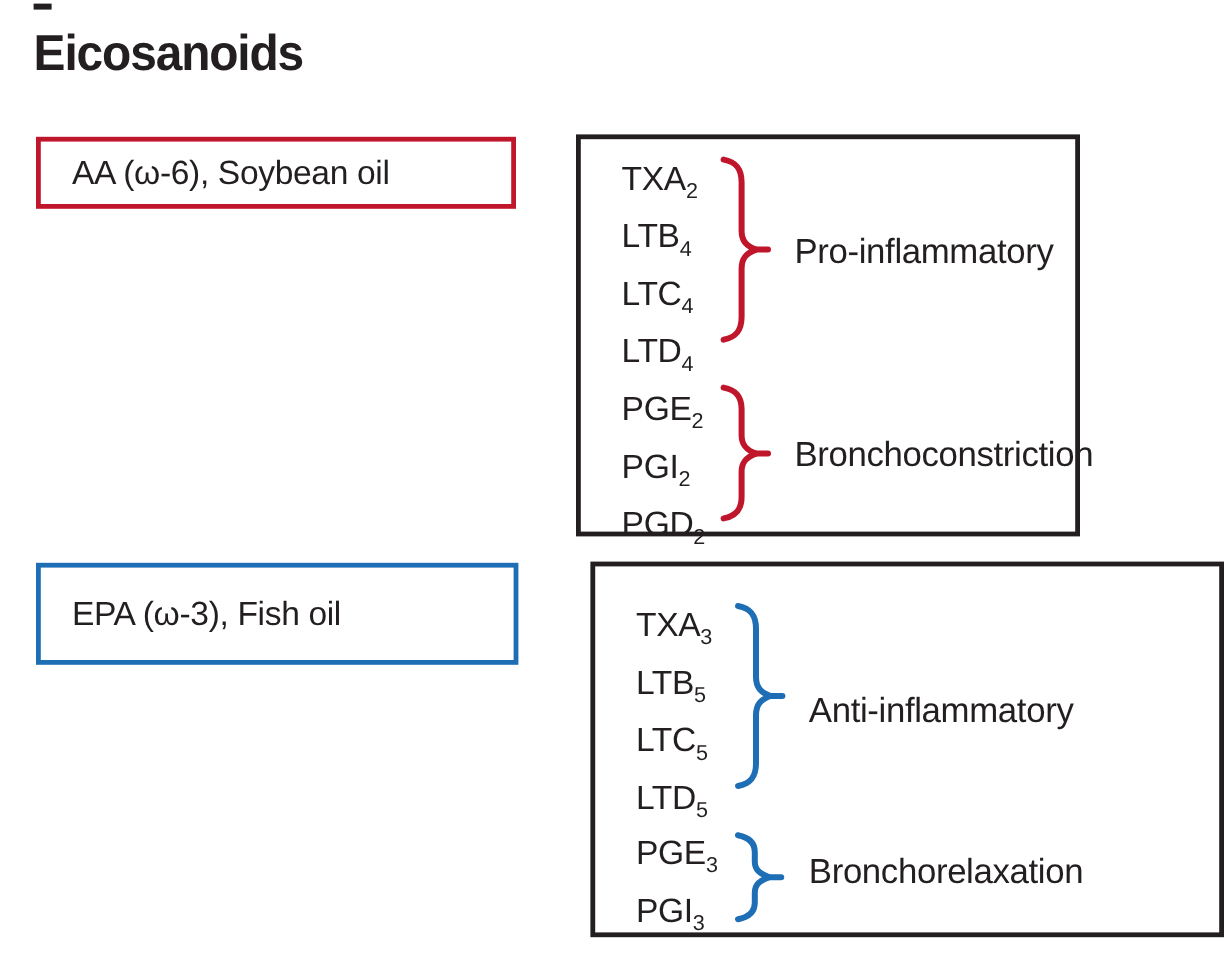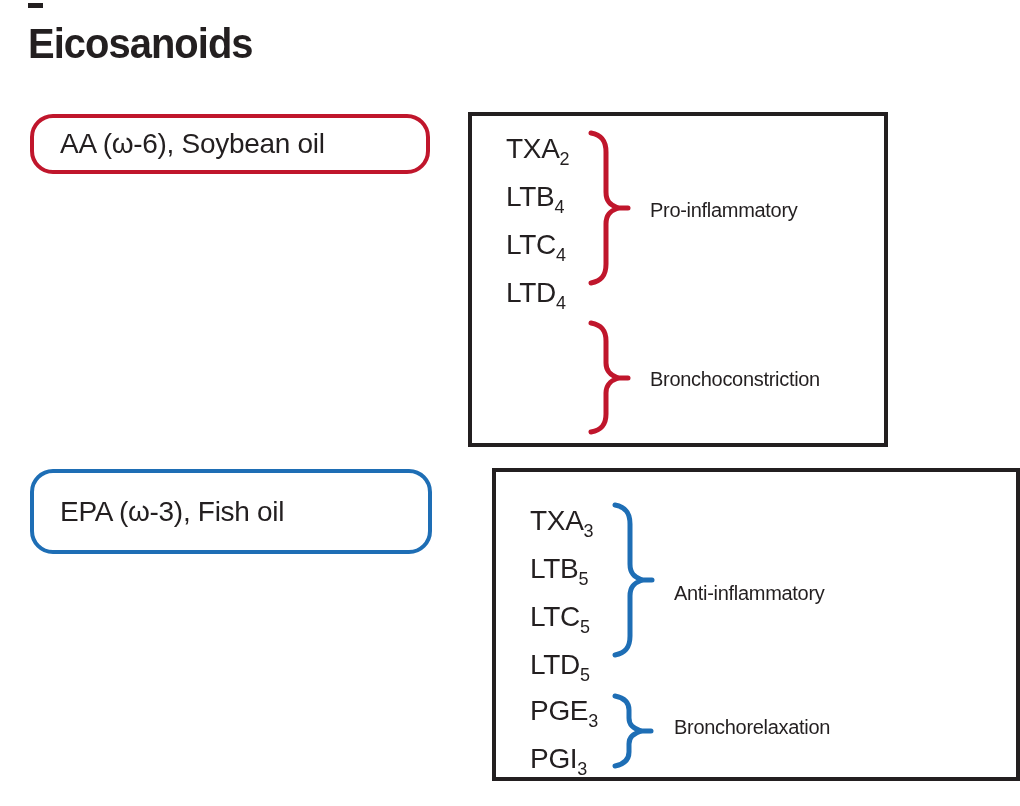--- a/index.html
+++ b/index.html
@@ -32,39 +32,38 @@
     transform: scaleX(0.95);
     transform-origin: left top;
     color: var(--ink, #231f20);
   }
   .src-box {
     position: absolute;
     display: flex;
     align-items: center;
     box-sizing: border-box;
     background: #ffffff;
-    border-radius: 23px;
   }
   .src-box.red-border  { border: 4px solid var(--red, #c0162c); }
   .src-box.blue-border { border: 4px solid var(--blue, #1e6eb5); }
   .src-box-aa  { left: 30px; top: 114px; width: 400px; height: 60px; }
   .src-box-epa { left: 30px; top: 469px; width: 402px; height: 85px; }
   .src-label {
     padding-left: 26px;
     font-size: 28px;
     letter-spacing: -0.3px;
     white-space: nowrap;
   }
   .panel {
     position: absolute;
     box-sizing: border-box;
     border: 4px solid var(--ink, #231f20);
     background: #ffffff;
   }
-  .panel-aa  { left: 468px; top: 112px; width: 420px; height: 335px; }
+  .panel-aa  { left: 480px; top: 112px; width: 420px; height: 335px; }
   .panel-epa { left: 492px; top: 468px; width: 528px; height: 313px; }
   .med-list {
     position: absolute;
     font-size: 28px;
     line-height: 38px;
     letter-spacing: -0.3px;
   }
   .med { white-space: nowrap; }
   .med .sub {
     font-size: 18px;
@@ -78,21 +77,21 @@
   .brace path {
     fill: none;
     stroke-width: 5;
     stroke-linecap: round;
     stroke-linejoin: round;
   }
   .brace.stroke-red path  { stroke: var(--red, #c0162c); }
   .brace.stroke-blue path { stroke: var(--blue, #1e6eb5); }
   .effect {
     position: absolute;
-    font-size: 20px;
+    font-size: 29px;
     line-height: 34px;
     letter-spacing: -0.3px;
     white-space: nowrap;
     color: var(--ink, #231f20);
   }
 </style>
 </head>
 <body>
 
 <div class="stage">
@@ -118,20 +117,25 @@
       <div class="med"><span>LTD</span><span class="sub">4</span></div>
     </div>
 
     <svg class="brace stroke-red" style="left:113px; top:14px;" width="46" height="156" viewBox="0 0 46 156">
       <path d="M 6 3 C 17 5, 21 11, 21 22 L 21 62 C 21 71, 25 75, 33 78 C 25 81, 21 85, 21 94 L 21 134 C 21 145, 17 151, 6 153"></path>
       <path d="M 33 78 L 43 78"></path>
     </svg>
 
     <div class="effect" style="left:178px; top:77px;">Pro-inflammatory</div>
 
+    <div class="med-list" style="left:34px; top:206px;">
+      <div class="med"><span>PGE</span><span class="sub">2</span></div>
+      <div class="med"><span>PGI</span><span class="sub">2</span></div>
+      <div class="med"><span>PGD</span><span class="sub">2</span></div>
+    </div>
 
     <svg class="brace stroke-red" style="left:113px; top:204px;" width="46" height="115" viewBox="0 0 46 115">
       <path d="M 6 3 C 17 5, 21 11, 21 21 L 21 43 C 21 51, 25 55, 33 58 C 25 61, 21 65, 21 73 L 21 94 C 21 104, 17 110, 6 112"></path>
       <path d="M 33 58 L 43 58"></path>
     </svg>
 
     <div class="effect" style="left:178px; top:246px;">Bronchoconstriction</div>
   </div>
 
   <div class="panel panel-epa">

